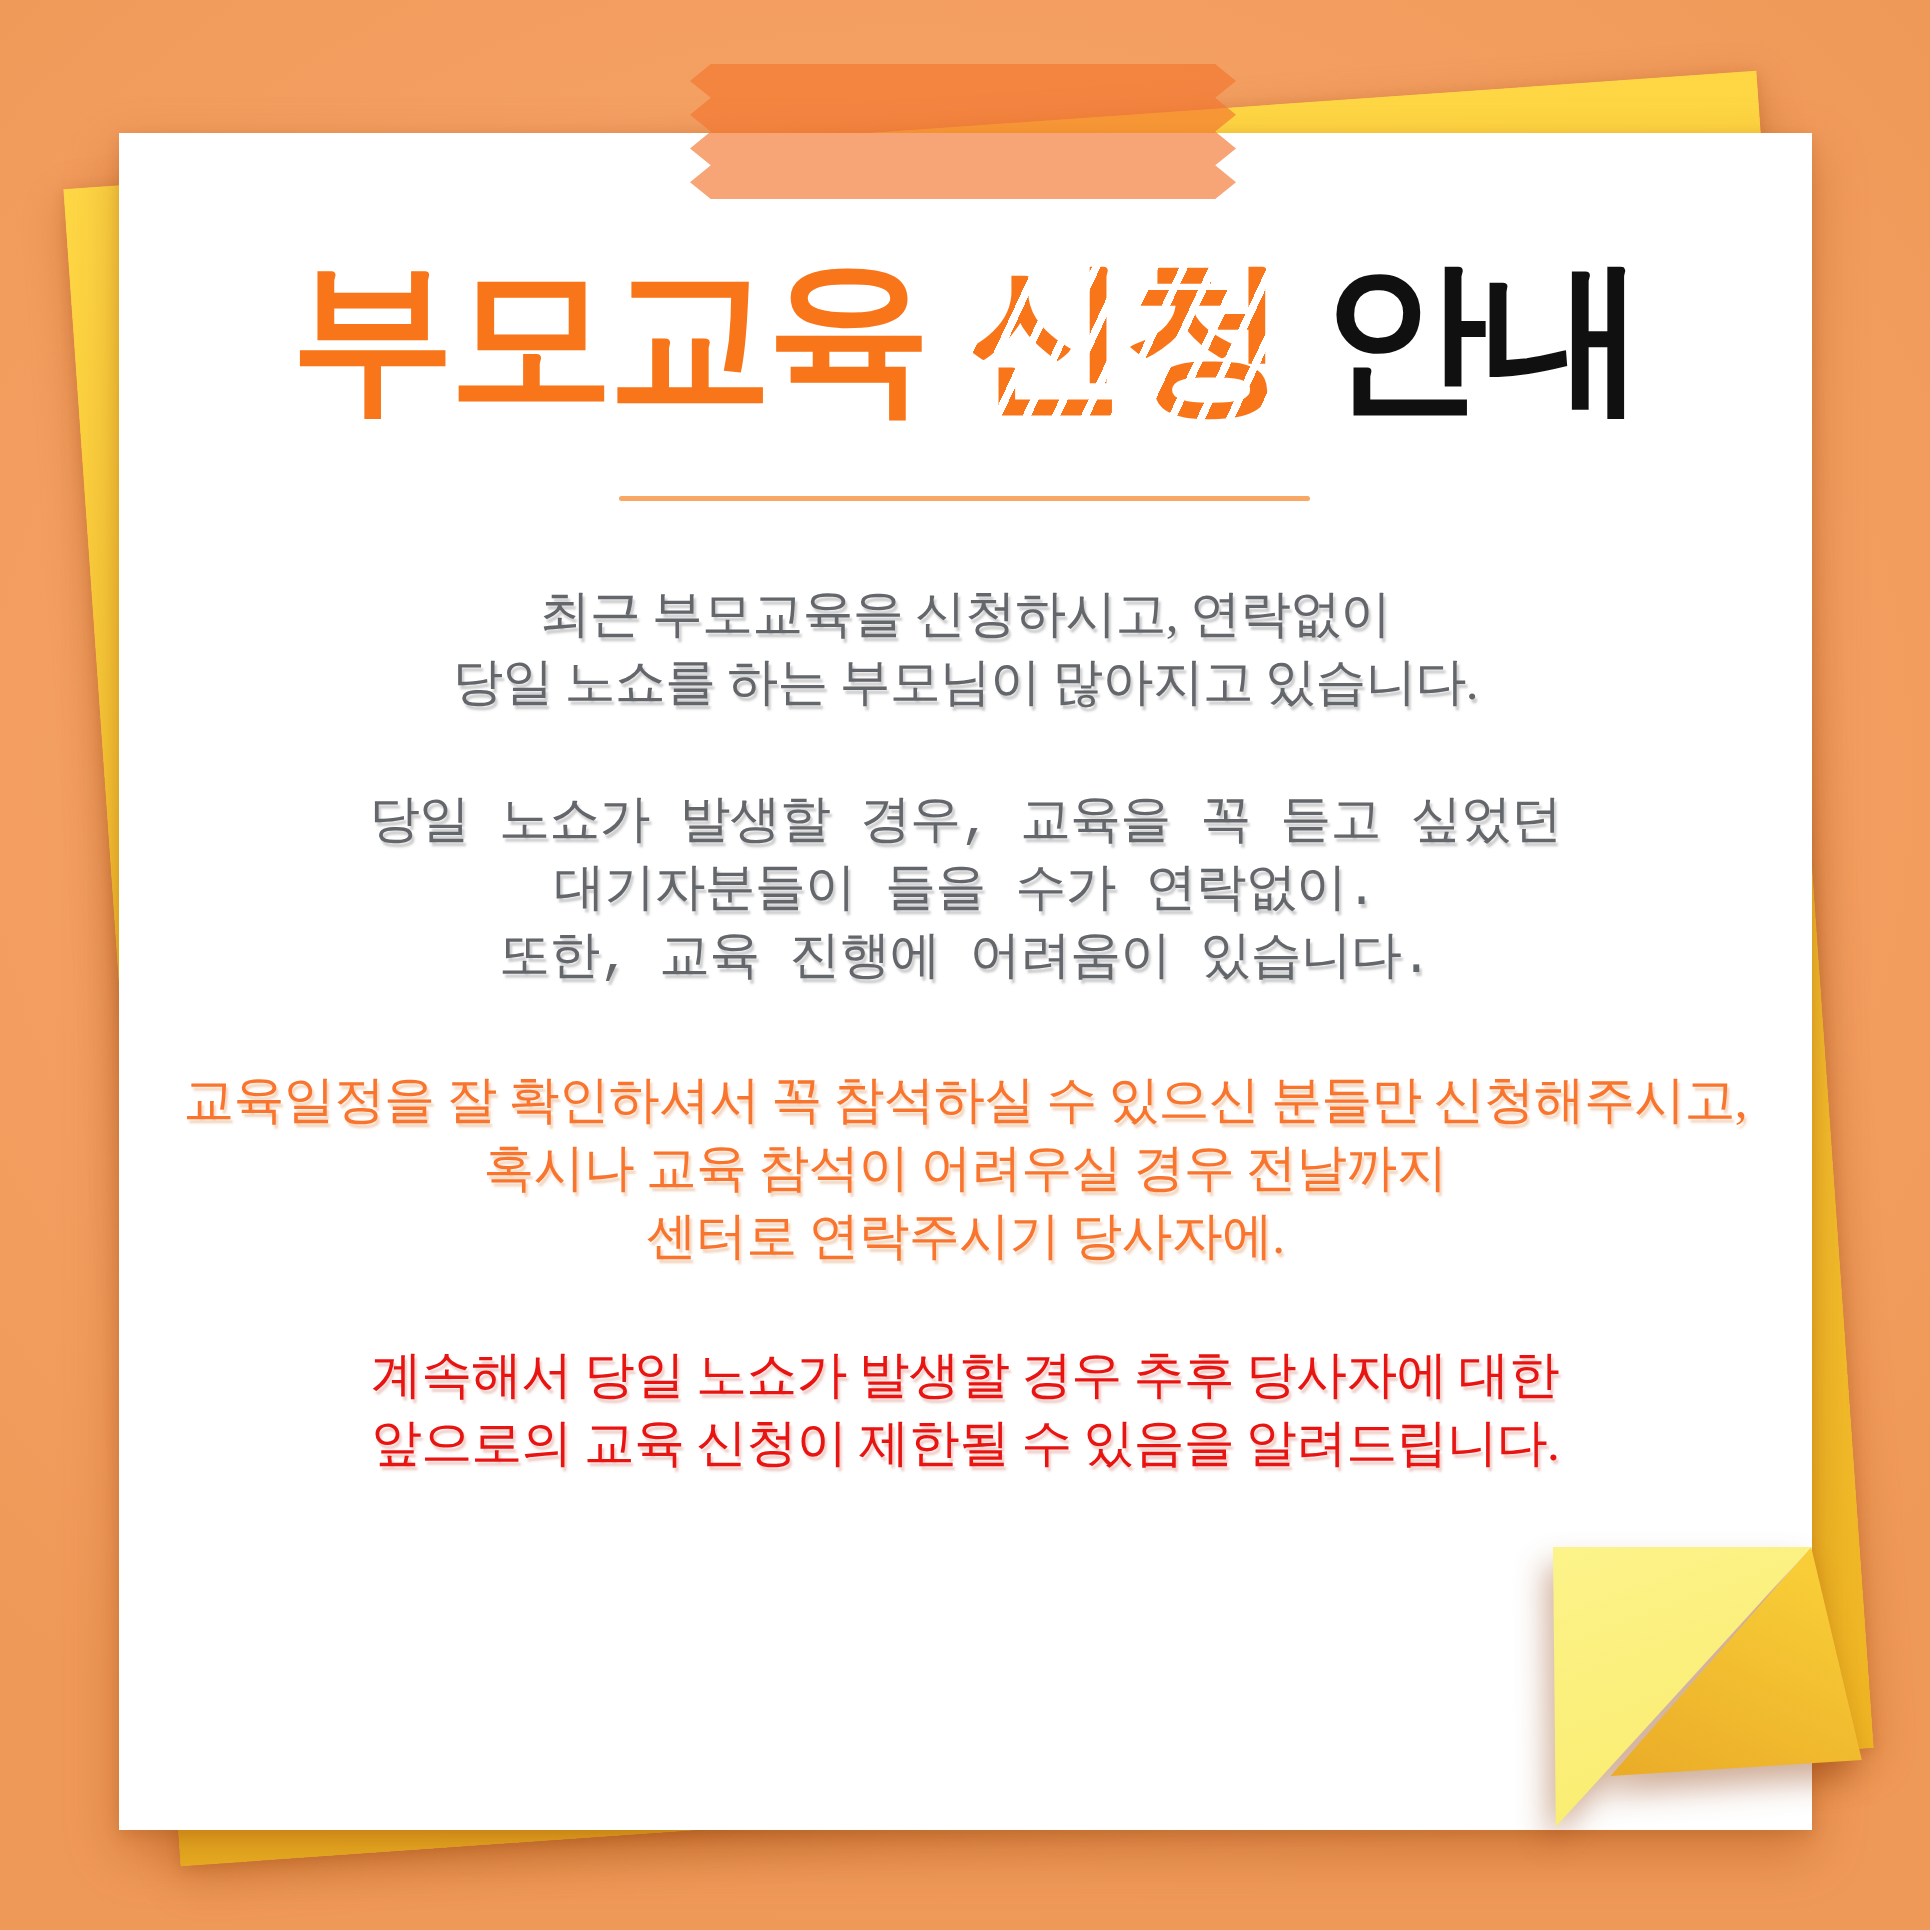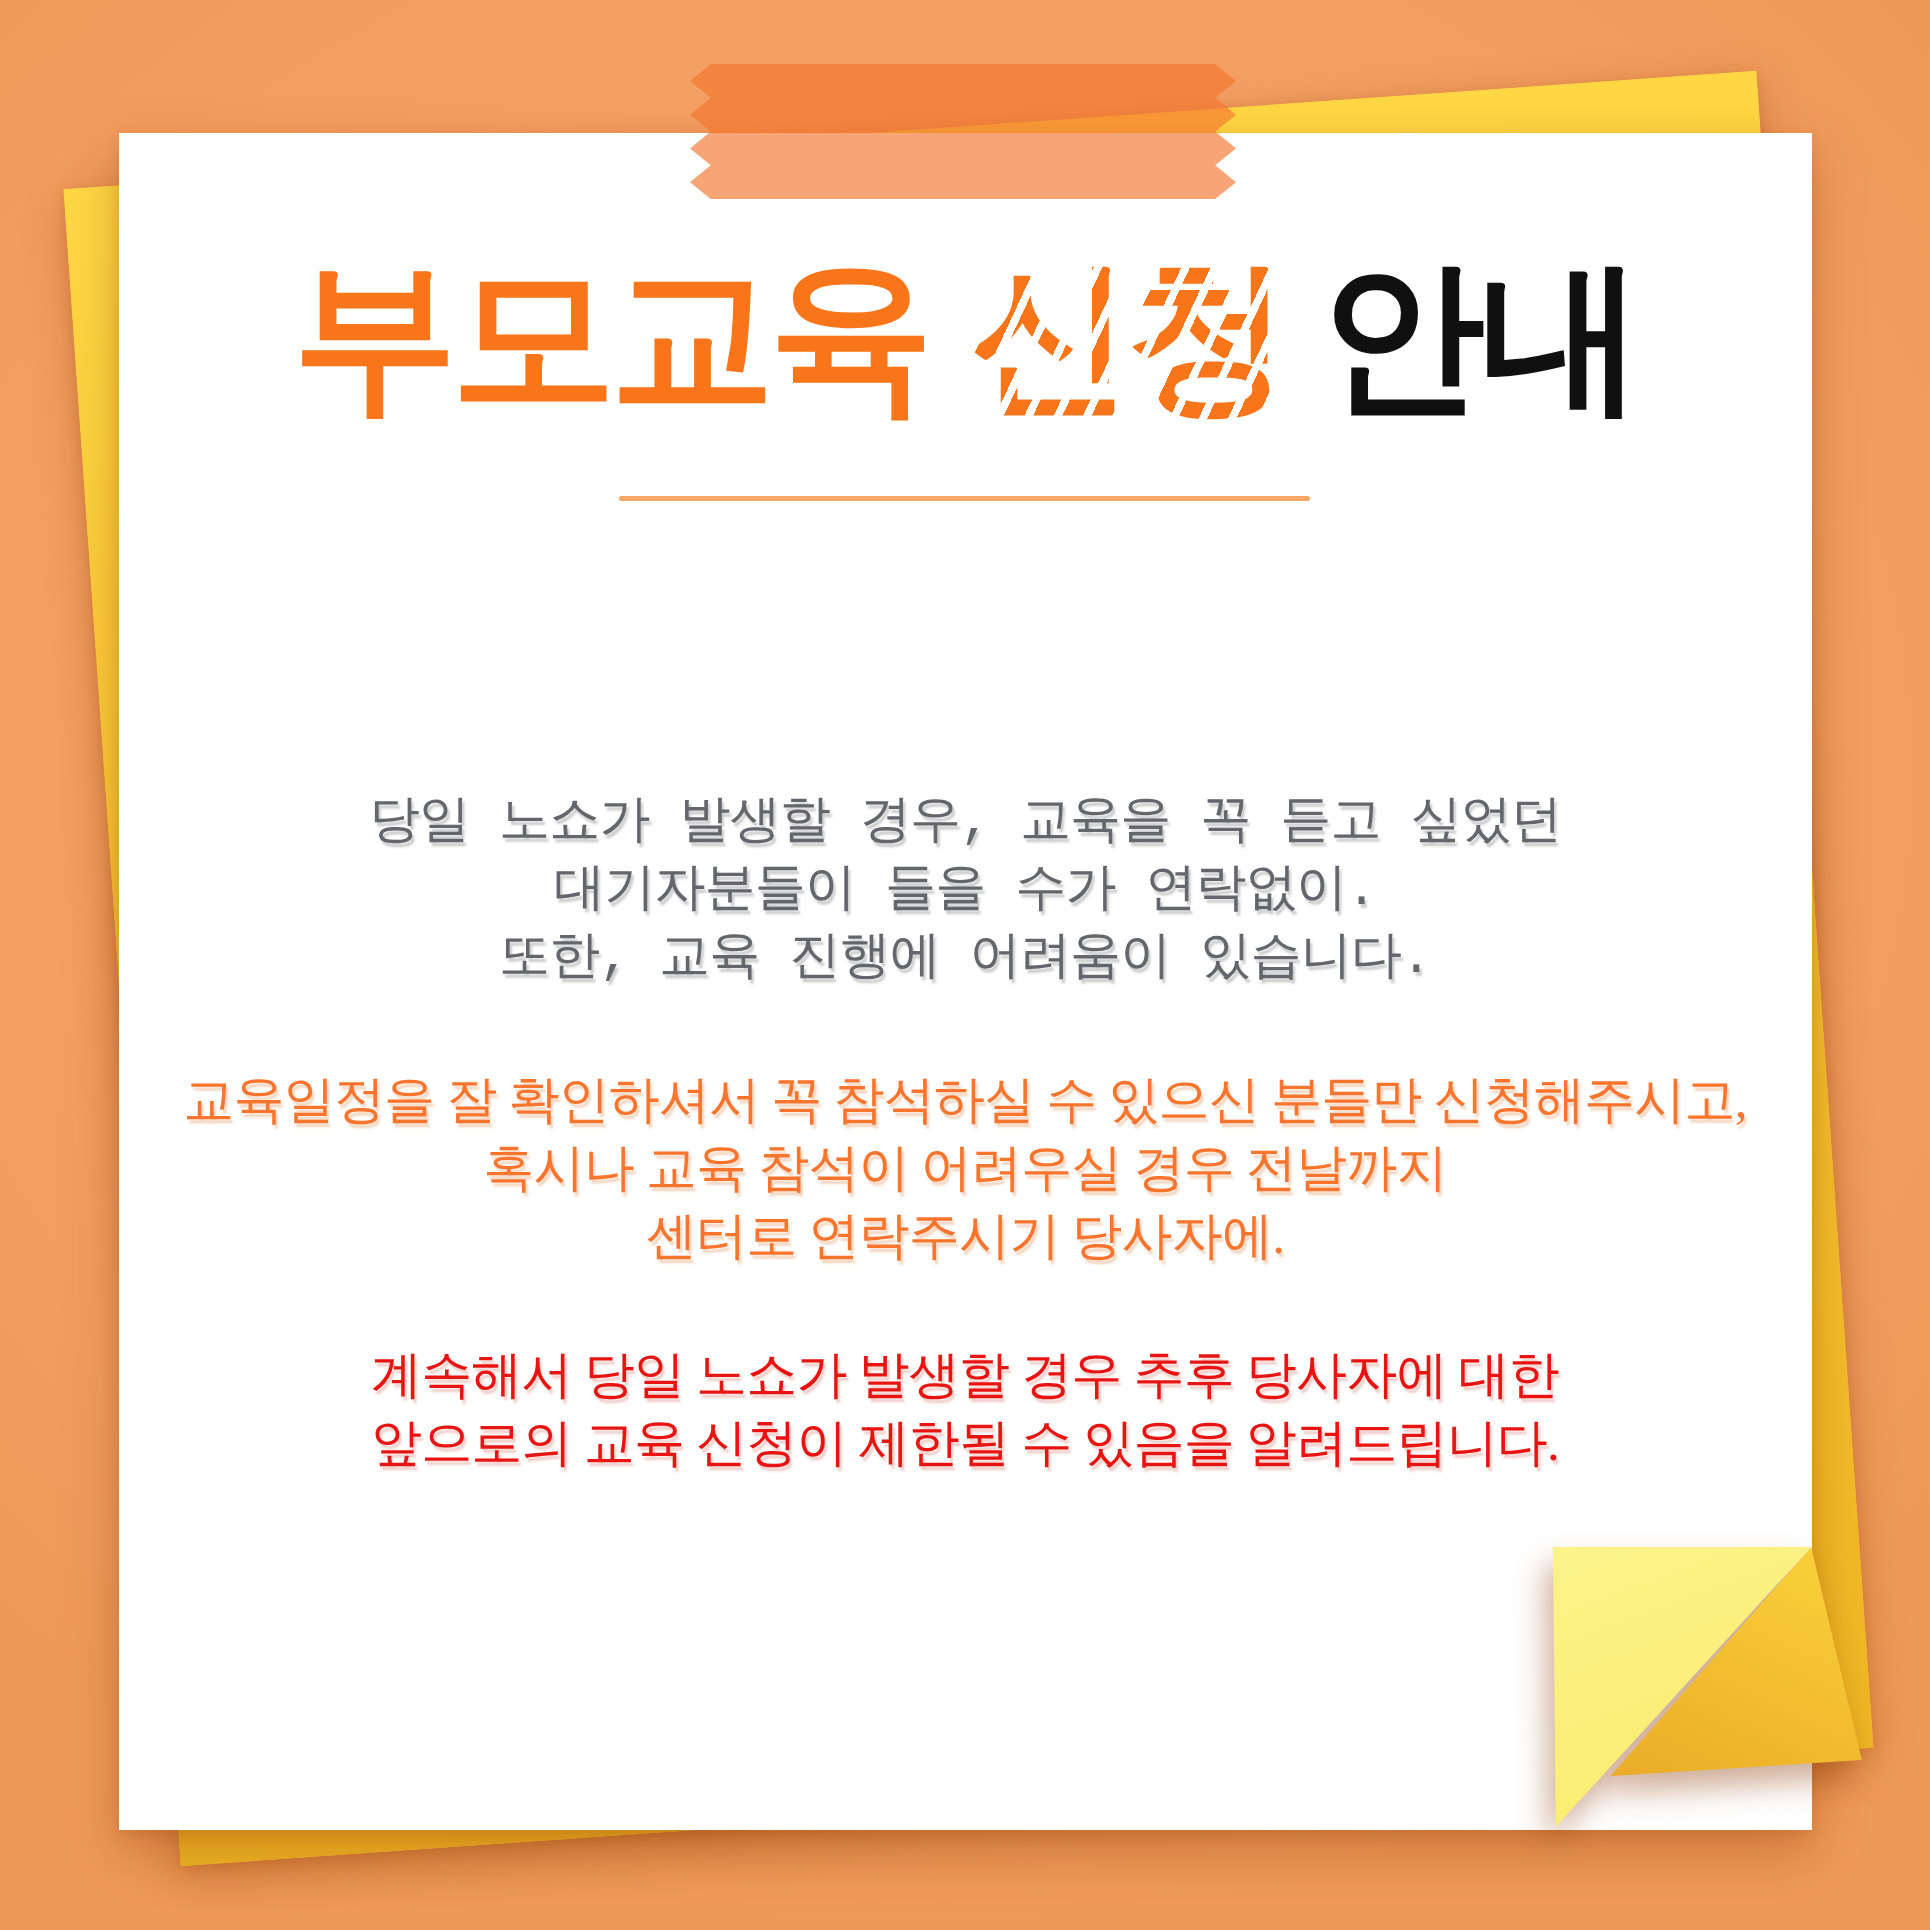--- a/index.html
+++ b/index.html
@@ -50,21 +50,21 @@
     font-size:165px;line-height:1;font-weight:900;letter-spacing:-6.2px;white-space:nowrap;
   }
   .title .t-orange{color:#f87519;}
   .title .t-striped{color:#f87519;}
   @supports ((-webkit-background-clip:text) or (background-clip:text)){
     .title .t-striped{
       background:repeating-linear-gradient(115deg,#f87519 0 18.7px,#ffffff 18.7px 26.5px);
       -webkit-background-clip:text;background-clip:text;color:transparent;
     }
   }
-  .title .t-black{color:#101010;font-family:Liberation Serif, serif;}
+  .title .t-black{color:#101010;}
   .divider{
     position:absolute;left:50%;top:496px;width:691px;height:5.4px;margin-left:-346px;
     background:#f9a765;border-radius:3.1px;
   }
   .para{
     position:absolute;left:0;right:0;text-align:center;
     font-family:"Liberation Serif","DejaVu Serif",serif;
     font-size:51px;line-height:68px;letter-spacing:-0.8px;white-space:nowrap;
   }
   .para.gray{color:#63666a;text-shadow:2.3px 3.9px 2.3px rgba(110,110,110,0.35);}
@@ -83,20 +83,24 @@
   <div class="paper"></div>
 
   <div class="content">
 
     <div class="title">
       <span class="t-orange">부모교육 </span><span class="t-striped">신청</span><span class="t-black"> 안내</span>
     </div>
 
     <div class="divider"></div>
 
+    <div class="para gray p1">
+      <div>최근 부모교육을 신청하시고, 연락없이</div>
+      <div>당일 노쇼를 하는 부모님이 많아지고 있습니다.</div>
+    </div>
 
     <div class="para gray p2">
       <div>당일 노쇼가 발생할 경우, 교육을 꼭 듣고 싶었던</div>
       <div>대기자분들이 들을 수가 연락없이.</div>
       <div>또한, 교육 진행에 어려움이 있습니다.</div>
     </div>
 
     <div class="para orange p3">
       <div>교육일정을 잘 확인하셔서 꼭 참석하실 수 있으신 분들만 신청해주시고,</div>
       <div>혹시나 교육 참석이 어려우실 경우 전날까지</div>

